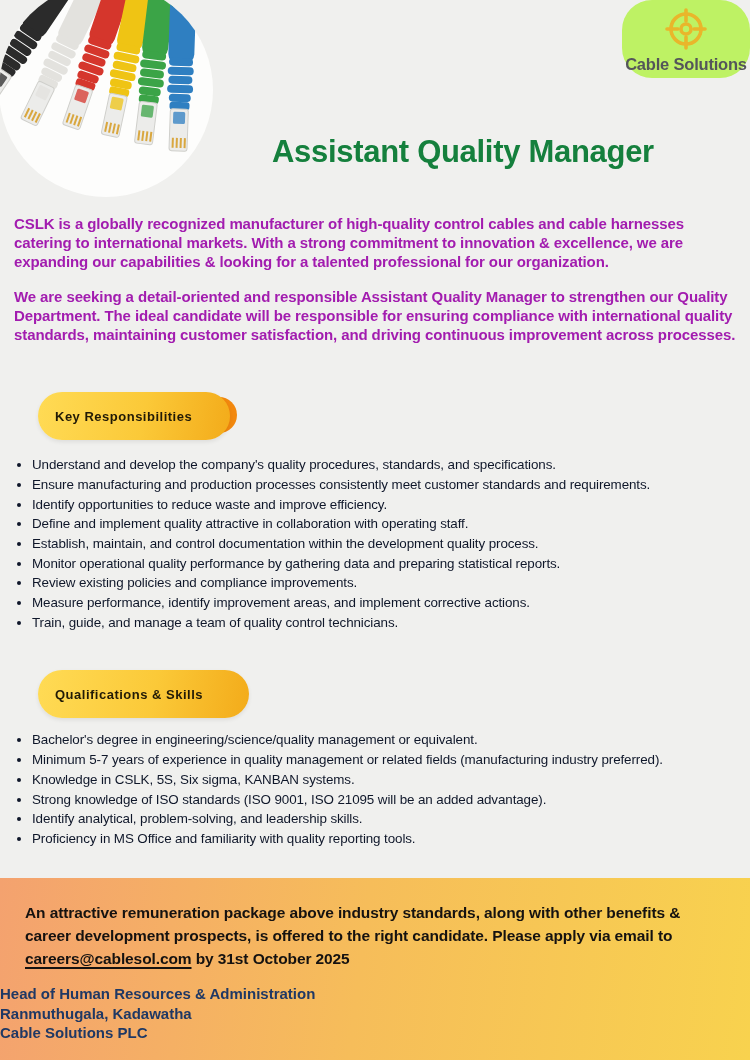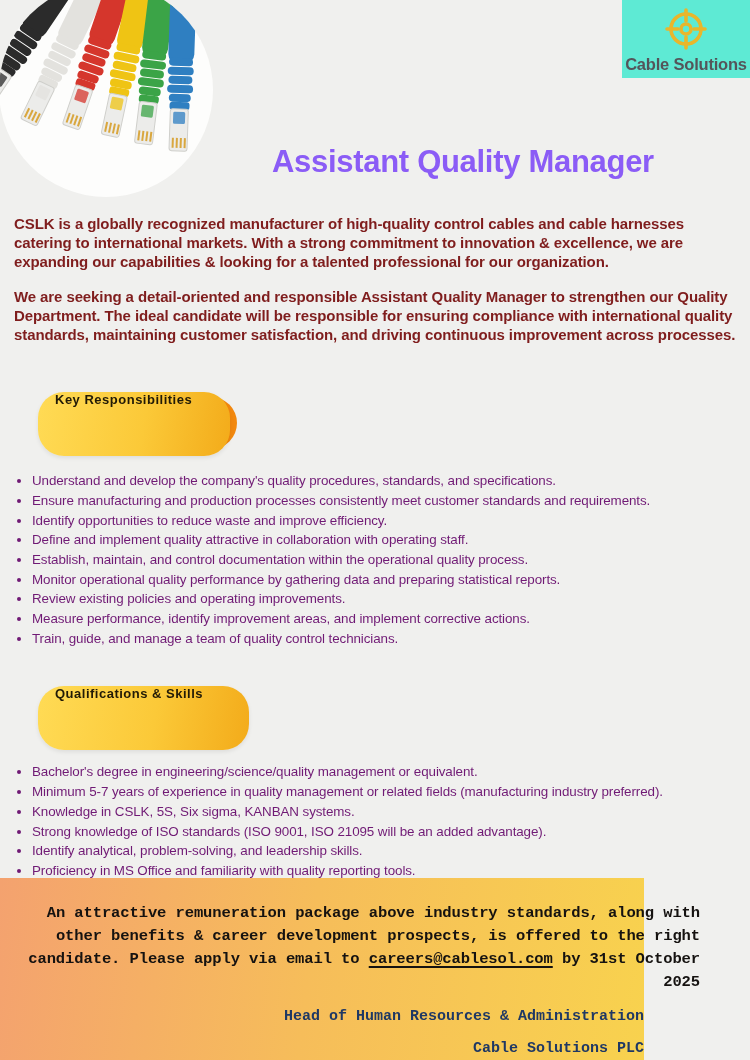--- a/index.html
+++ b/index.html
@@ -7,84 +7,84 @@
   .page {
     position:relative; width:750px; height:1060px; margin:0 auto;
     background:#f0f0ee; overflow:hidden;
   }
 
   
   .hero { position:relative; height:200px; }
   .cables-wrap { position:absolute; left:0; top:0; width:220px; height:200px; }
   .logo-box {
     position:absolute; right:0; top:0; width:128px; height:78px;
-    background:#5eead4; display:flex; flex-direction:column; align-items:center;
-    justify-content:flex-start; padding-top:4px; box-sizing:border-box;
+    background:#bef264; display:flex; flex-direction:column; align-items:center;
+    justify-content:flex-start; padding-top:4px; box-sizing:border-box;border-radius:30px;
   }
   .logo-text {
     font-size:16.5px; font-weight:600; color:#54555a; letter-spacing:-0.2px;
     margin-top:1px; white-space:nowrap;
   }
   .job-title {
-    position:absolute; left:272px; top:144px;
-    font-size:31px; font-weight:bold; color:#8b5cf6; letter-spacing:-0.3px;
+    position:absolute; left:272px; top:134px;
+    font-size:31px; font-weight:bold; color:#15803d; letter-spacing:-0.3px;
     white-space:nowrap;
   }
 
   
   .intro { padding:14px 14px 0 14px; }
   .intro p {
-    margin:0 0 15px 0; font-size:15px; font-weight:bold; color:#7f1d1d;
+    margin:0 0 15px 0; font-size:15px; font-weight:bold; color:#a21caf;
     line-height:1.28; letter-spacing:-0.1px;
   }
 
   
   .pill-wrap { position:relative; margin:33px 0 0 38px; display:inline-block; }
   .pill-wrap::before {
     content:""; position:absolute; top:5px; right:-7px; bottom:7px; left:45%;
     background:#f2880e; border-radius:26px; z-index:0;
   }
   .pill {
-    position:relative; z-index:1; display:flex; 
-    height:64px; padding:0 38px 0 17px; border-radius:26px;
+    position:relative; z-index:1; display:flex; align-items:center;
+    height:48px; padding:0 38px 0 17px; border-radius:26px;
     background:linear-gradient(100deg,#ffdb55 0%,#fbc938 55%,#f3ab1a 100%);
     box-shadow:0 2px 4px rgba(0,0,0,0.08);
   }
   .pill span {
     font-size:13px; font-weight:bold; color:#211a06; letter-spacing:0.5px;
   }
   .pill-wrap.no-sliver::before { display:none; }
 
   
   ul.bullets {
     margin:15px 10px 0 14px; padding-left:18px; list-style:disc;
   }
   ul.bullets li {
-    font-size:13.4px; color:#701a75; line-height:1.47; letter-spacing:-0.1px;
+    font-size:13.4px; color:#0f172a; line-height:1.47; letter-spacing:-0.1px;
   }
 
   
   .footer {
-    position:absolute; left:0; top:878px; width:644px; height:182px;
+    position:absolute; left:0; top:878px; width:750px; height:182px;
     background:linear-gradient(97deg,#f4a26f 0%,#f6bd5a 48%,#f8d24e 100%);
-    box-sizing:border-box; padding-top:24px; text-align:right;font-family:Liberation Mono, monospace;
+    box-sizing:border-box; padding-top:24px; text-align:left;
   }
   .footer-msg {
     margin:0 auto; width:700px; font-size:15.5px; font-weight:bold;
     color:#151210; line-height:1.48; letter-spacing:-0.1px;
   }
   .footer-msg a {
     color:#151210; text-decoration:underline; text-underline-offset:3px;
     text-decoration-thickness:1.5px; cursor:pointer;
   }
   .contact { margin-top:13px; }
   .contact div {
     color:#1f3864; font-weight:bold; font-size:15px; line-height:1.32;
   }
-  .contact .l1 { margin-bottom:12px; }
+  .contact .l1 { margin-bottom:0; }
 </style>
 </head>
 <body>
 
 <div class="page">
 
   
   <div class="hero">
 
     <div class="cables-wrap">
@@ -171,23 +171,23 @@
     <div class="pill">
       <span>Key Responsibilities</span>
     </div>
   </div>
 
   <ul class="bullets">
     <li>Understand and develop the company's quality procedures, standards, and specifications.</li>
     <li>Ensure manufacturing and production processes consistently meet customer standards and requirements.</li>
     <li>Identify opportunities to reduce waste and improve efficiency.</li>
     <li>Define and implement quality attractive in collaboration with operating staff.</li>
-    <li>Establish, maintain, and control documentation within the operational quality process.</li>
+    <li>Establish, maintain, and control documentation within the development quality process.</li>
     <li>Monitor operational quality performance by gathering data and preparing statistical reports.</li>
-    <li>Review existing policies and operating improvements.</li>
+    <li>Review existing policies and compliance improvements.</li>
     <li>Measure performance, identify improvement areas, and implement corrective actions.</li>
     <li>Train, guide, and manage a team of quality control technicians.</li>
   </ul>
 
   
   <div class="pill-wrap no-sliver" style="margin-top:30px;">
     <div class="pill" style="padding-right:46px;margin-top:8px;">
       <span>Qualifications &amp; Skills</span>
     </div>
   </div>
@@ -199,18 +199,18 @@
     <li>Strong knowledge of ISO standards (ISO 9001, ISO 21095 will be an added advantage).</li>
     <li>Identify analytical, problem-solving, and leadership skills.</li>
     <li>Proficiency in MS Office and familiarity with quality reporting tools.</li>
   </ul>
 
   
   <div class="footer">
     <p class="footer-msg"><span>An attractive remuneration package above industry standards, along with other benefits &amp; career development prospects, is offered to the right candidate. Please apply via email to </span><a>careers@cablesol.com</a><span> by 31st October 2025</span></p>
     <div class="contact">
       <div class="l1">Head of Human Resources &amp; Administration</div>
+      <div>Ranmuthugala, Kadawatha</div>
       <div>Cable Solutions PLC</div>
-      <div>Ranmuthugala, Kadawatha</div>
     </div>
   </div>
 
 </div>
 
 </body></html>

